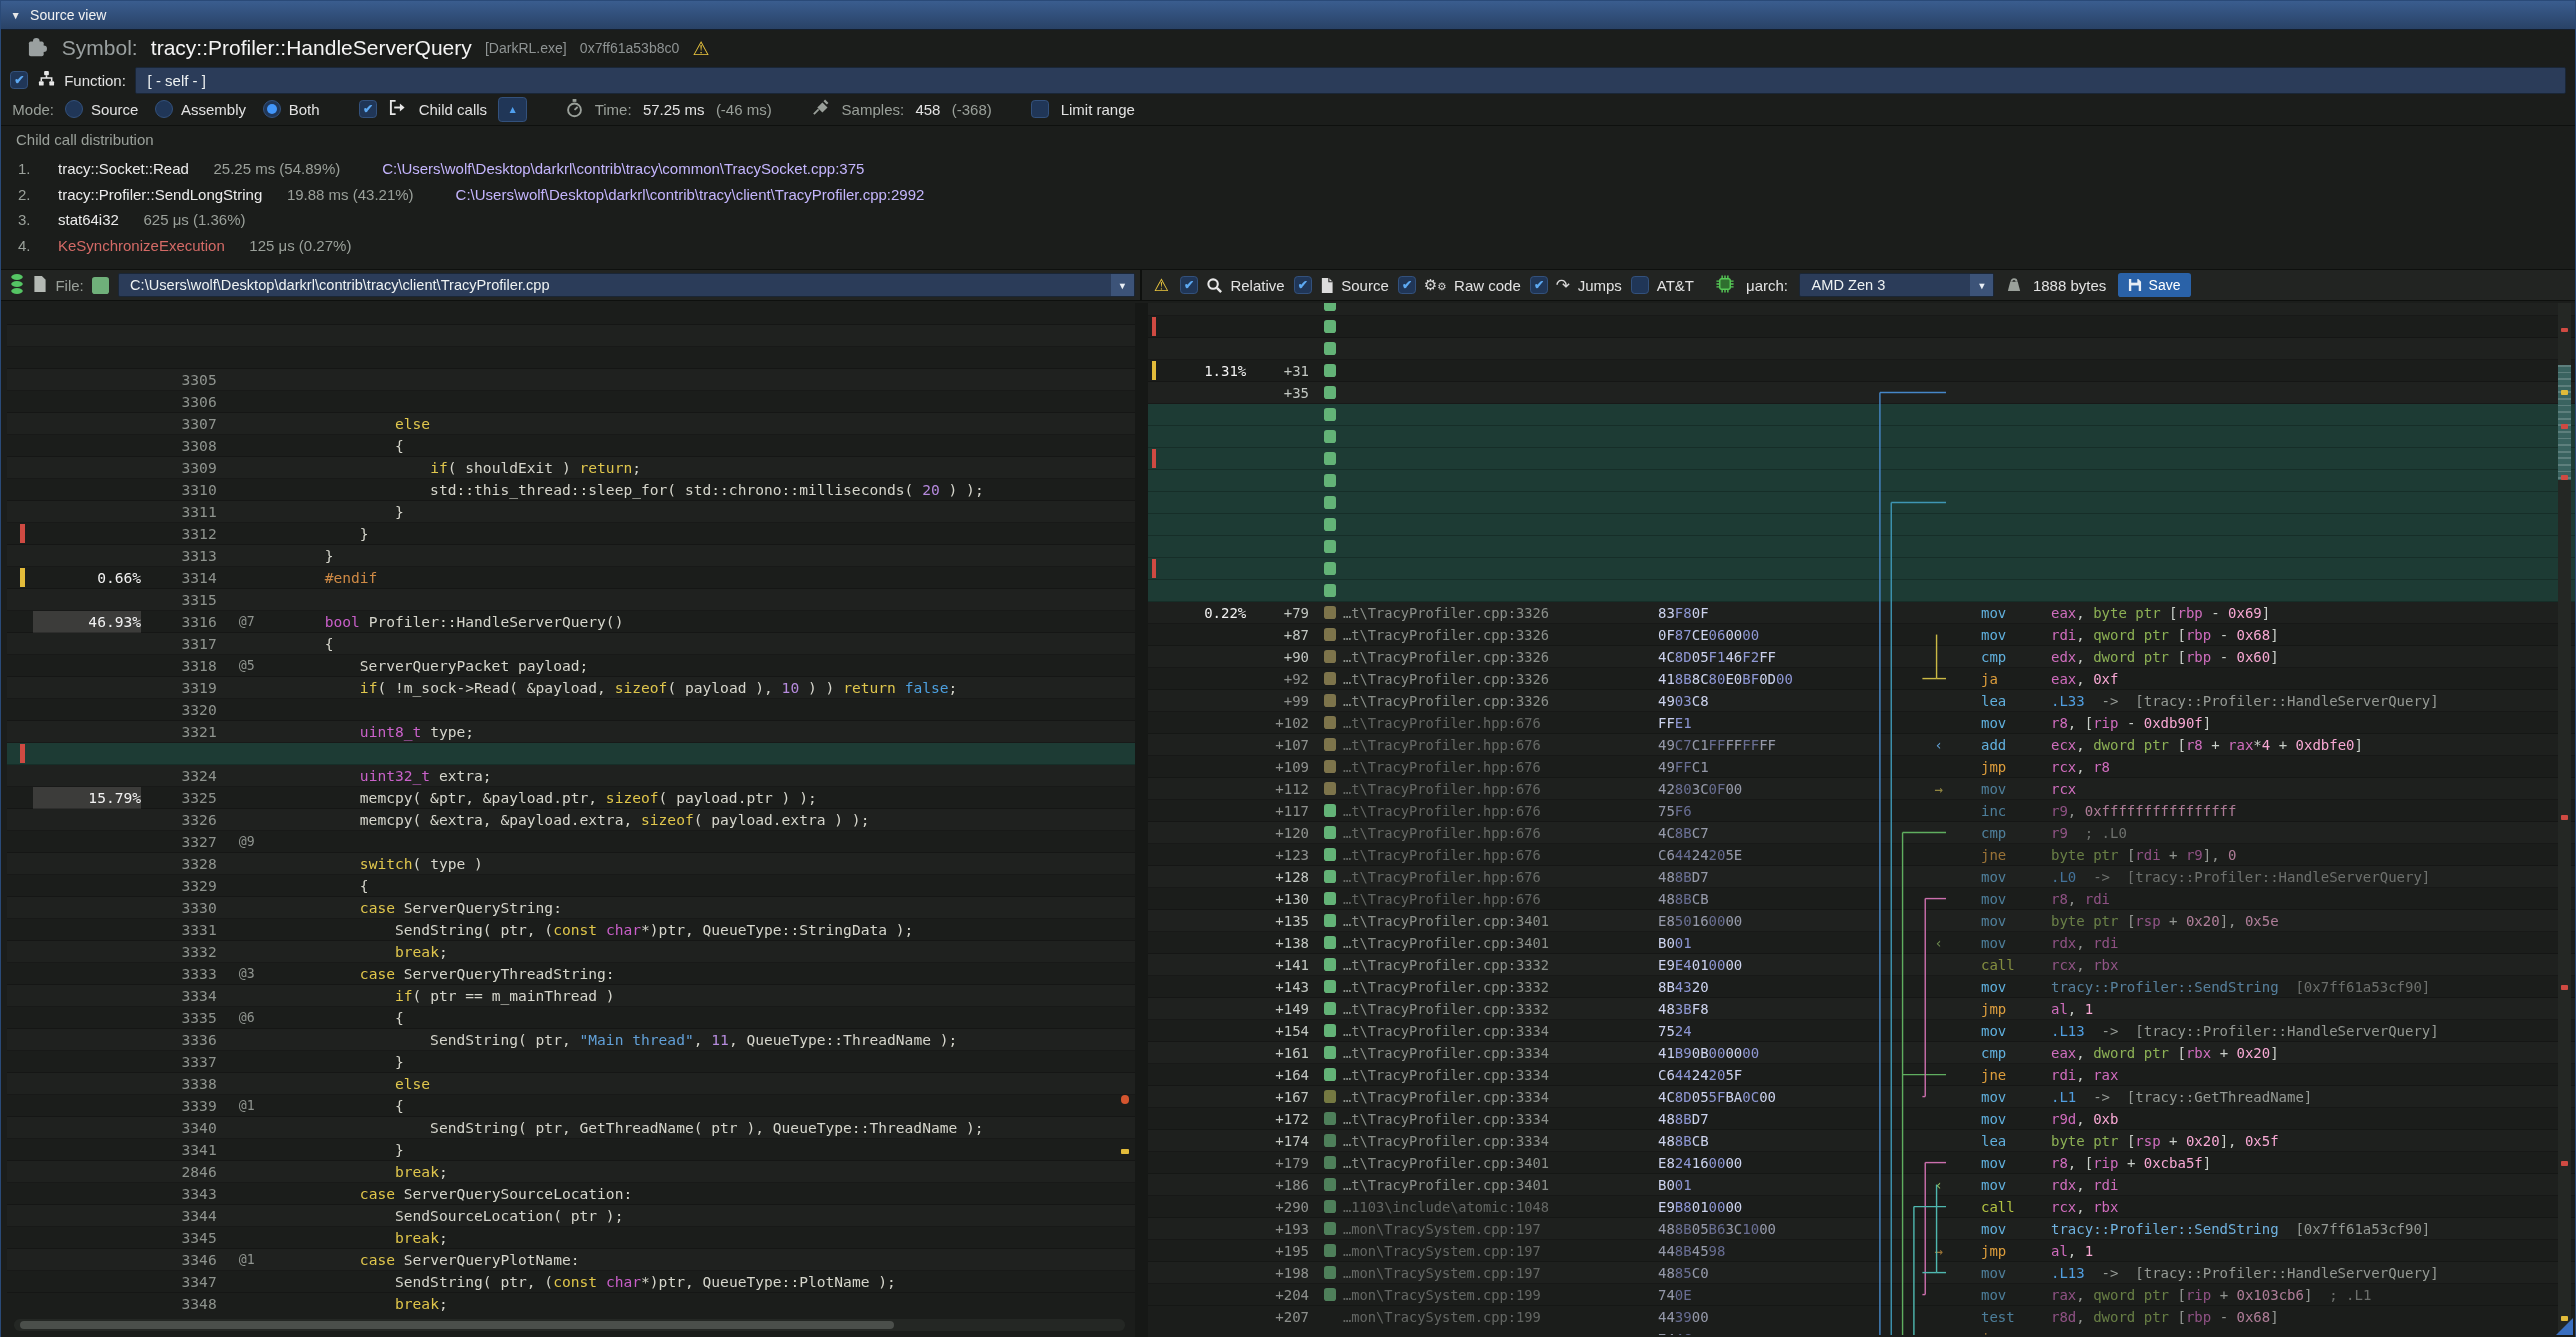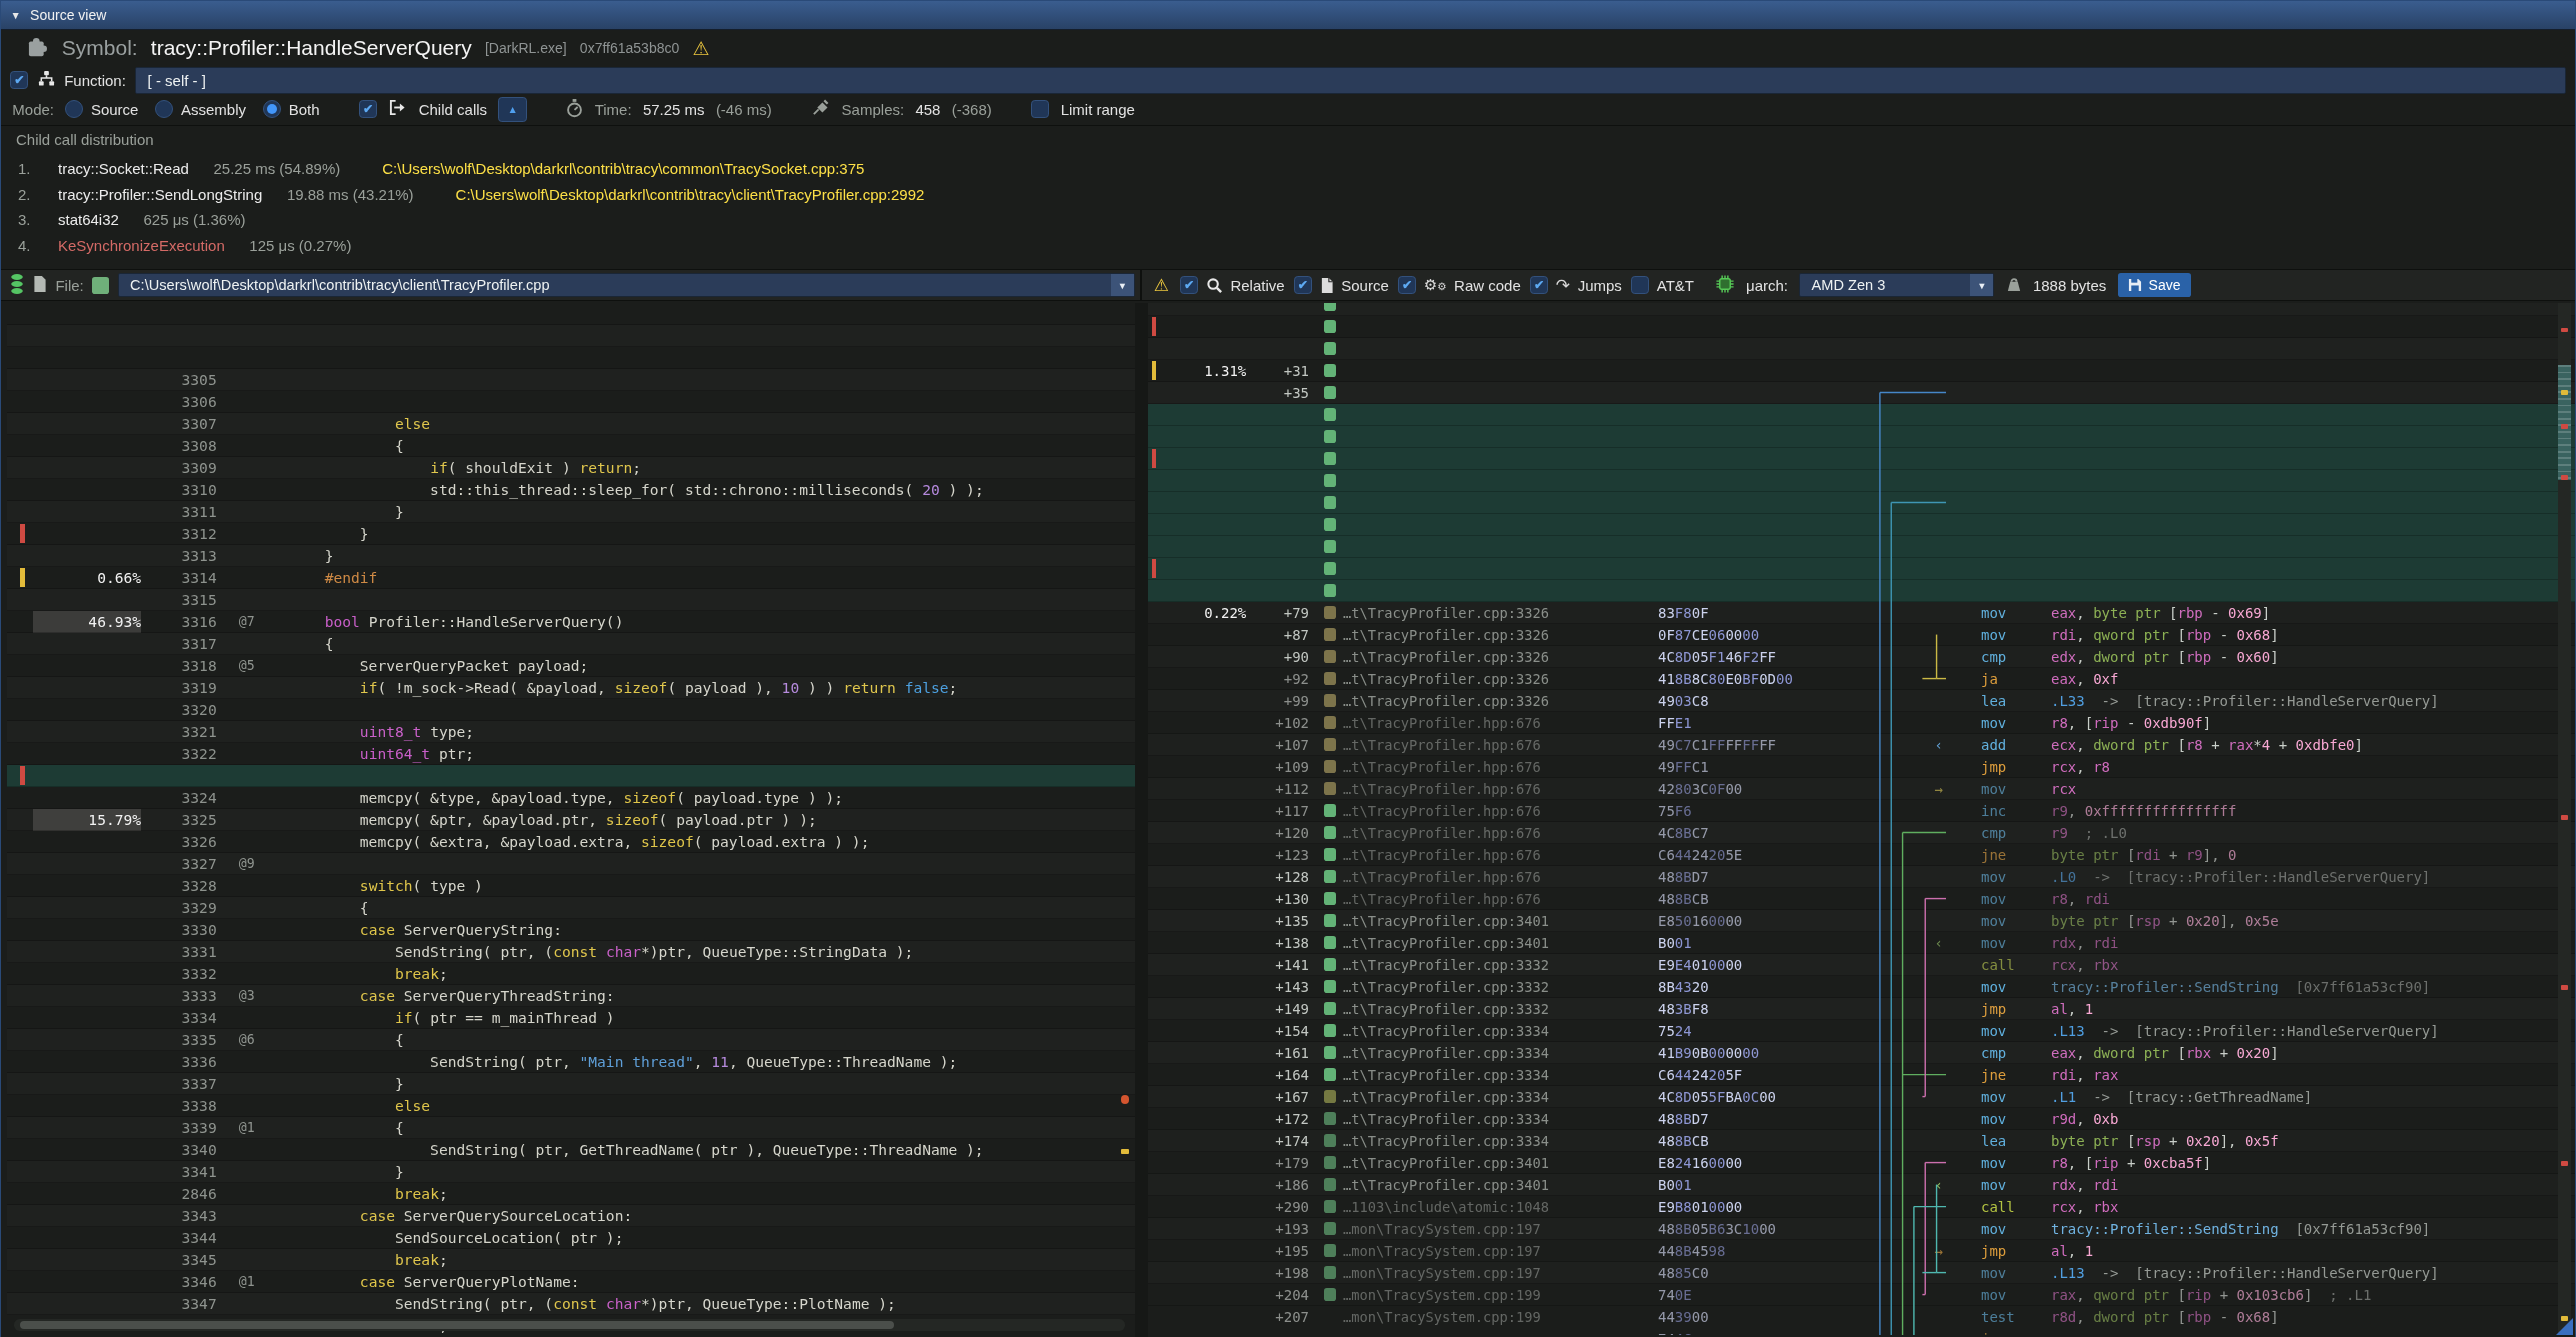--- a/index.html
+++ b/index.html
@@ -36,21 +36,21 @@
     font-size:10.4px;display:inline-flex;align-items:center;justify-content:center;}
   .sep{position:absolute;left:0;right:0;top:124px;border-top:0.9px solid #0e100e;}
   
   .distrib-header{position:absolute;left:15px;top:130px;font-size:15px;color:#9aa09a;}
   .distrib{position:absolute;left:0;top:155px;right:0;height:111px;overflow:hidden;font-size:15px;}
   .dentry{height:25.5px;display:flex;align-items:center;}
   .didx{width:40px;padding-left:17px;color:#9aa09a;flex:none;}
   .dname{color:#ececec;margin-right:24.6px;}
   .dname.kernel{color:#d46a66;}
   .dtime{color:#9aa09a;margin-right:42px;}
-  .dloc{color:#fde047;}
+  .dloc{color:#c4b5fd;}
   
   .toolstrip{position:absolute;left:0;top:268px;right:0;height:32px;background:#222422;
     border-top:0.9px solid #0e100e;border-bottom:0.9px solid #0e100e;box-sizing:border-box;}
   .filebar{position:absolute;left:0;top:268px;width:1134px;height:32px;display:flex;align-items:center;gap:8.5px;padding-left:9.4px;font-size:15px;}
   .green-square{width:17px;height:17px;border-radius:2.8px;background:#6fb07a;flex:none;}
   .combo{position:relative;height:24.6px;background:#2b3c59;border:0.9px solid #1a2636;border-radius:1.9px;
     display:flex;align-items:center;padding-left:11.3px;color:#eef2f2;font-size:14.6px;box-sizing:border-box;}
   .file-combo{flex:1;margin-right:9.4px;}
   .combo-arrow{position:absolute;right:0;top:0;bottom:0;width:23px;background:#3c5378;
     display:flex;align-items:center;justify-content:center;font-size:9.4px;color:#e8eef5;}
@@ -446,27 +446,20 @@
         <div class="srow ">
      
      
      <span class="sln">3321</span>
      
      <span class="scode"><span class="k-plain">    </span><span class="k-type">uint32_t</span><span class="k-plain"> extra;</span></span>
    </div>
         <div class="srow ">
      
      
-     <span class="sln">3322</span>
-     
-     <span class="scode"><span class="k-plain">    memcpy( &amp;type, &amp;payload.type, </span><span class="k-kw">sizeof</span><span class="k-plain">( payload.type ) );</span></span>
-   </div>
-        <div class="srow ">
-     
-     
      <span class="sln">3323</span>
      
      <span class="scode"><span class="k-plain">    memcpy( &amp;ptr, &amp;payload.ptr, </span><span class="k-kw">sizeof</span><span class="k-plain">( payload.ptr ) );</span></span>
    </div>
         <div class="srow ">
      
      
      <span class="sln">3324</span>
      
      <span class="scode"><span class="k-plain">    memcpy( &amp;extra, &amp;payload.extra, </span><span class="k-kw">sizeof</span><span class="k-plain">( payload.extra ) );</span></span>

